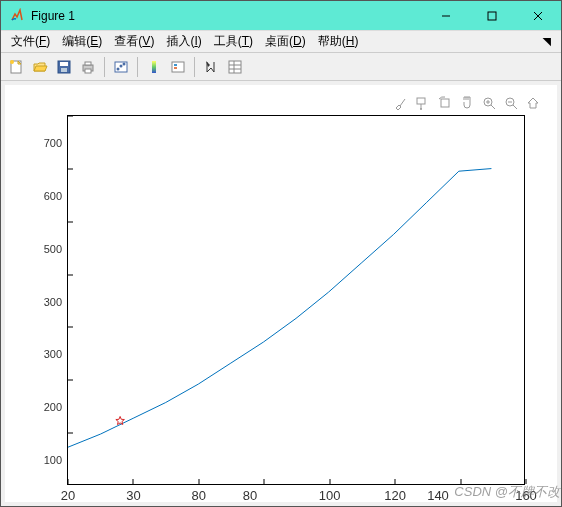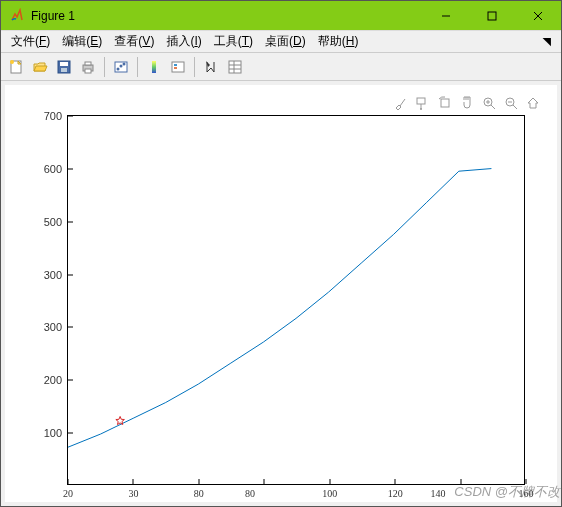--- a/index.html
+++ b/index.html
@@ -1,36 +1,36 @@
 <!DOCTYPE html>
 <html><head>
 <meta charset="utf-8">
 <style>
   * { box-sizing: border-box; margin: 0; padding: 0; }
   body { font-family: "Microsoft YaHei", SimSun, sans-serif; font-size: 12px; background: #f0f0f0; width: 562px; height: 507px; overflow: hidden; }
   .window { width: 562px; height: 507px; background: #fff; border: 1px solid #555; display: flex; flex-direction: column; }
-  .titlebar { height: 30px; background: #84cc16; display: flex; align-items: center; padding: 0 0 0 8px; border-bottom: 1px solid #ddd; }
+  .titlebar { height: 30px; background: #5eead4; display: flex; align-items: center; padding: 0 0 0 8px; border-bottom: 1px solid #ddd; }
   .titlebar .logo { width: 16px; height: 16px; margin-right: 6px; }
   .titlebar .title { flex: 1; font-size: 12px; color: #000; }
   .titlebar .winbtn { width: 46px; height: 30px; display: flex; align-items: center; justify-content: center; }
   .menubar { height: 22px; background: #f0f0f0; display: flex; align-items: center; padding: 0 4px; border-bottom: 1px solid #ccc; }
   .menubar .menuitem { padding: 2px 6px; font-size: 12px; cursor: default; }
   .menubar .menuitem u { text-decoration: underline; }
   .menubar .expand { margin-left: auto; padding: 0 6px; font-size: 11px; }
   .toolbar { height: 28px; background: #f0f0f0; display: flex; align-items: center; padding: 0 4px; border-bottom: 1px solid #ccc; gap: 2px; }
   .toolbar .tbtn { width: 22px; height: 22px; display: flex; align-items: center; justify-content: center; border: 1px solid transparent; }
   .toolbar .sep { width: 1px; height: 20px; background: #bbb; margin: 0 3px; }
   .figarea { flex: 1; background: #f0f0f0; position: relative; padding: 4px; }
   .canvas { background: #fff; width: 100%; height: 100%; position: relative; }
   .figtools { position: absolute; top: 8px; right: 14px; display: flex; gap: 2px; }
   .figtools .ftbtn { width: 20px; height: 20px; display: flex; align-items: center; justify-content: center; color: #888; }
   .axes { position: absolute; left: 62px; top: 30px; width: 458px; height: 370px; border: 1px solid #000; }
-  .ytick { position: absolute; right: 100%; padding-right: 6px; transform: translateY(-50%); font-size: 11px; color: #333; }
+  .ytick { position: absolute; right: 100%; padding-right: 6px; transform: translateY(-50%); font-size: 11px; color: #333; margin-top: 27px; }
   .ytickmark { position: absolute; left: 0; width: 5px; height: 1px; background: #000; transform: translateY(-0.5px); }
-  .xtick { position: absolute; top: 100%; padding-top: 4px; transform: translateX(-50%); font-size: 10px; color: #333; font-family: Liberation Serif, serif; }
+  .xtick { position: absolute; top: 100%; padding-top: 4px; transform: translateX(-50%); font-size: 13px; color: #333; }
   .xtickmark { position: absolute; bottom: 0; width: 1px; height: 5px; background: #000; transform: translateX(-0.5px); }
   .watermark { position: absolute; right: 2px; bottom: 6px; font-size: 13px; color: rgba(120,120,120,0.7); font-style: italic; }
   svg.plotline { position: absolute; left: 0; top: 0; width: 100%; height: 100%; overflow: visible; }
 </style>
 </head>
 <body>
 
 <div class="window">
 
   <div class="titlebar">

